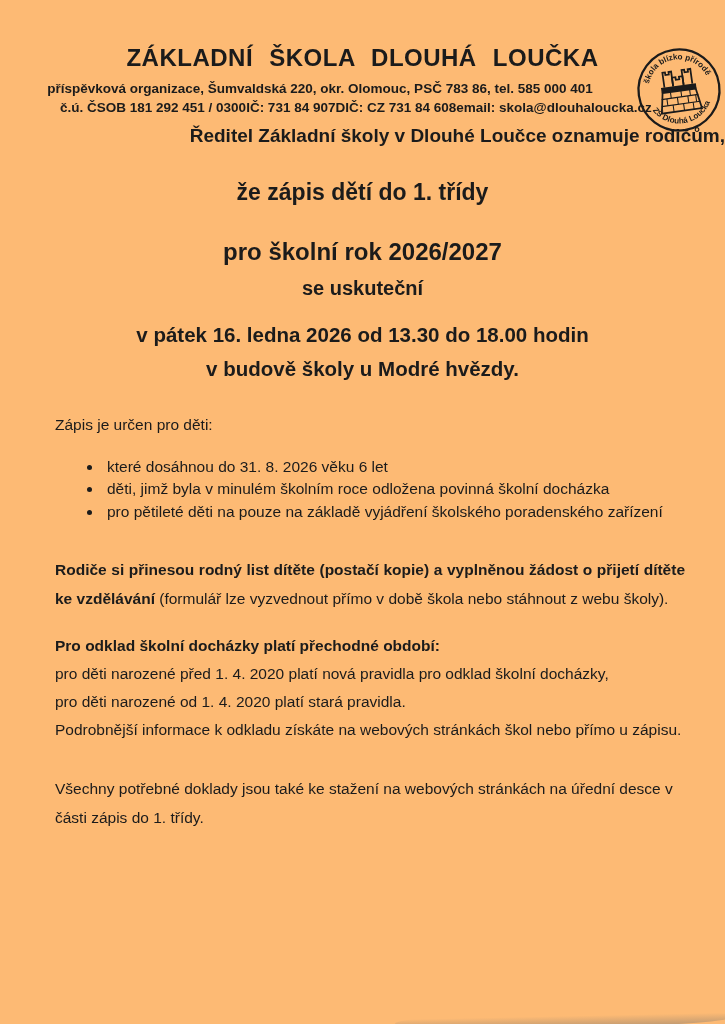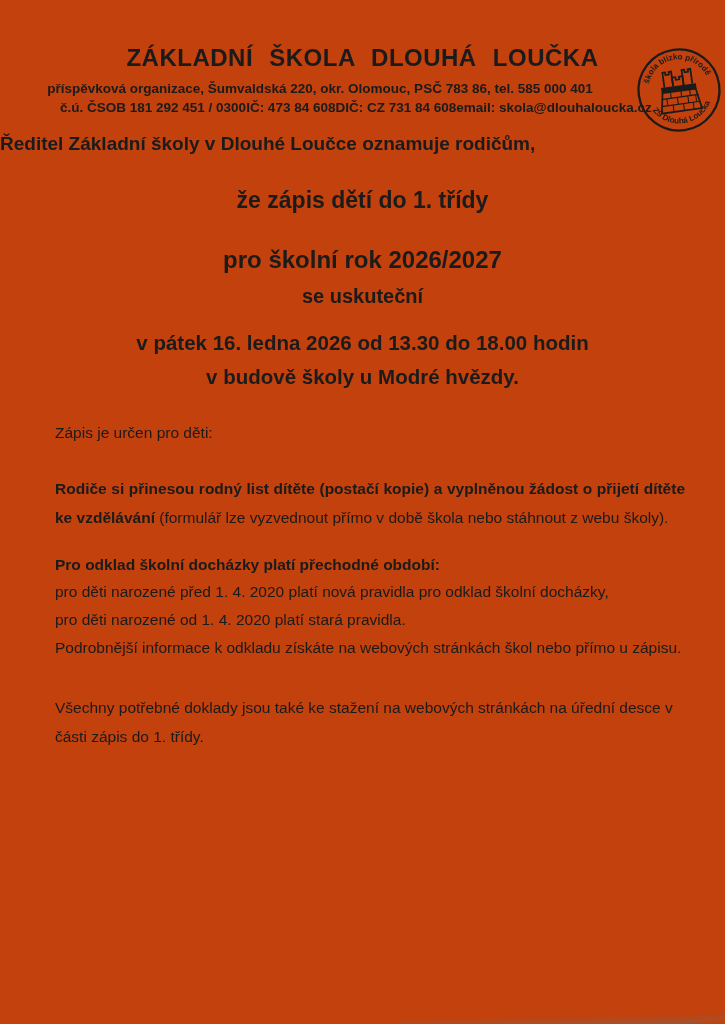--- a/index.html
+++ b/index.html
@@ -4,21 +4,21 @@
 <style>
   html,body{margin:0;padding:0;}
   body{
     width:725px;height:1024px;
     background:#e9e9e9;
     font-family:"Liberation Sans","DejaVu Sans",sans-serif;
   }
   .page{
     position:relative;
     width:725px;height:1024px;
-    background:#c2410c;
+    background:#fdba74;
     color:#1b1b1b;
     overflow:hidden;
   }
   
   .header{padding-top:44px;}
   .school-name{
     text-align:center;
     font-size:24px;
     font-weight:bold;
     letter-spacing:.5px;
@@ -44,24 +44,24 @@
   }
   
   .stamp{
     position:absolute;
     top:44px;right:2px;
     width:88px;height:92px;
     transform:rotate(-8deg);
   }
   
   .intro{
-    text-align:left;
+    text-align:right;
     font-size:19px;
     font-weight:bold;
-    margin-top:18px;
+    margin-top:10px;
   }
   .headline{
     text-align:center;
     font-size:23px;
     font-weight:bold;
     margin-top:32px;
   }
   .subline{
     text-align:center;
     font-size:24px;
@@ -125,21 +125,21 @@
 </head>
 <body>
 
 <div class="page">
 
   <div class="header">
     <div class="school-name">ZÁKLADNÍ ŠKOLA DLOUHÁ LOUČKA</div>
     <div class="header-line1">příspěvková organizace, Šumvaldská 220, okr. Olomouc, PSČ 783 86, tel. 585 000 401</div>
     <div class="header-line2">
       <span>č.ú. ČSOB 181 292 451 / 0300</span>
-      <span>IČ: 473 84 608</span>
+      <span>IČ: 731 84 907</span>
       <span>DIČ: CZ 731 84 608</span>
       <span>email: skola@dlouhaloucka.cz</span>
     </div>
   </div>
 
   <svg class="stamp" viewBox="0 0 100 100">
     <circle cx="50" cy="50" r="46" fill="none" stroke="#1b1b1b" stroke-width="2.6"></circle>
     <defs>
       <path id="arcTop" d="M 15,50 A 35,35 0 0 1 85,50" fill="none"></path>
       <path id="arcBot" d="M 12,50 A 38,38 0 0 0 88,50" fill="none"></path>
@@ -172,20 +172,25 @@
   <div class="subline2">se uskuteční</div>
   <div class="dateline">
     <div>v pátek 16. ledna 2026 od 13.30 do 18.00 hodin</div>
     <div>v budově školy u Modré hvězdy.</div>
   </div>
 
   <div class="body-block">
 
     <div class="section-heading">Zápis je určen pro děti:</div>
 
+    <ul class="eligibility">
+      <li>které dosáhnou do 31. 8. 2026 věku 6 let</li>
+      <li>děti, jimž byla v minulém školním roce odložena povinná školní docházka</li>
+      <li>pro pětileté děti na pouze na základě vyjádření školského poradenského zařízení</li>
+    </ul>
 
     <p class="documents"><span class="b">Rodiče si přinesou rodný list dítěte (postačí kopie) a vyplněnou žádost o přijetí dítěte ke vzdělávání</span><span> (formulář lze vyzvednout přímo v době škola nebo stáhnout z webu školy).</span></p>
 
     <div class="deferral">
       <div class="heading">Pro odklad školní docházky platí přechodné období:</div>
       <div>pro děti narozené před 1. 4. 2020 platí nová pravidla pro odklad školní docházky,</div>
       <div>pro děti narozené od 1. 4. 2020 platí stará pravidla.</div>
       <div>Podrobnější informace k odkladu získáte na webových stránkách škol nebo přímo u zápisu.</div>
     </div>
 

